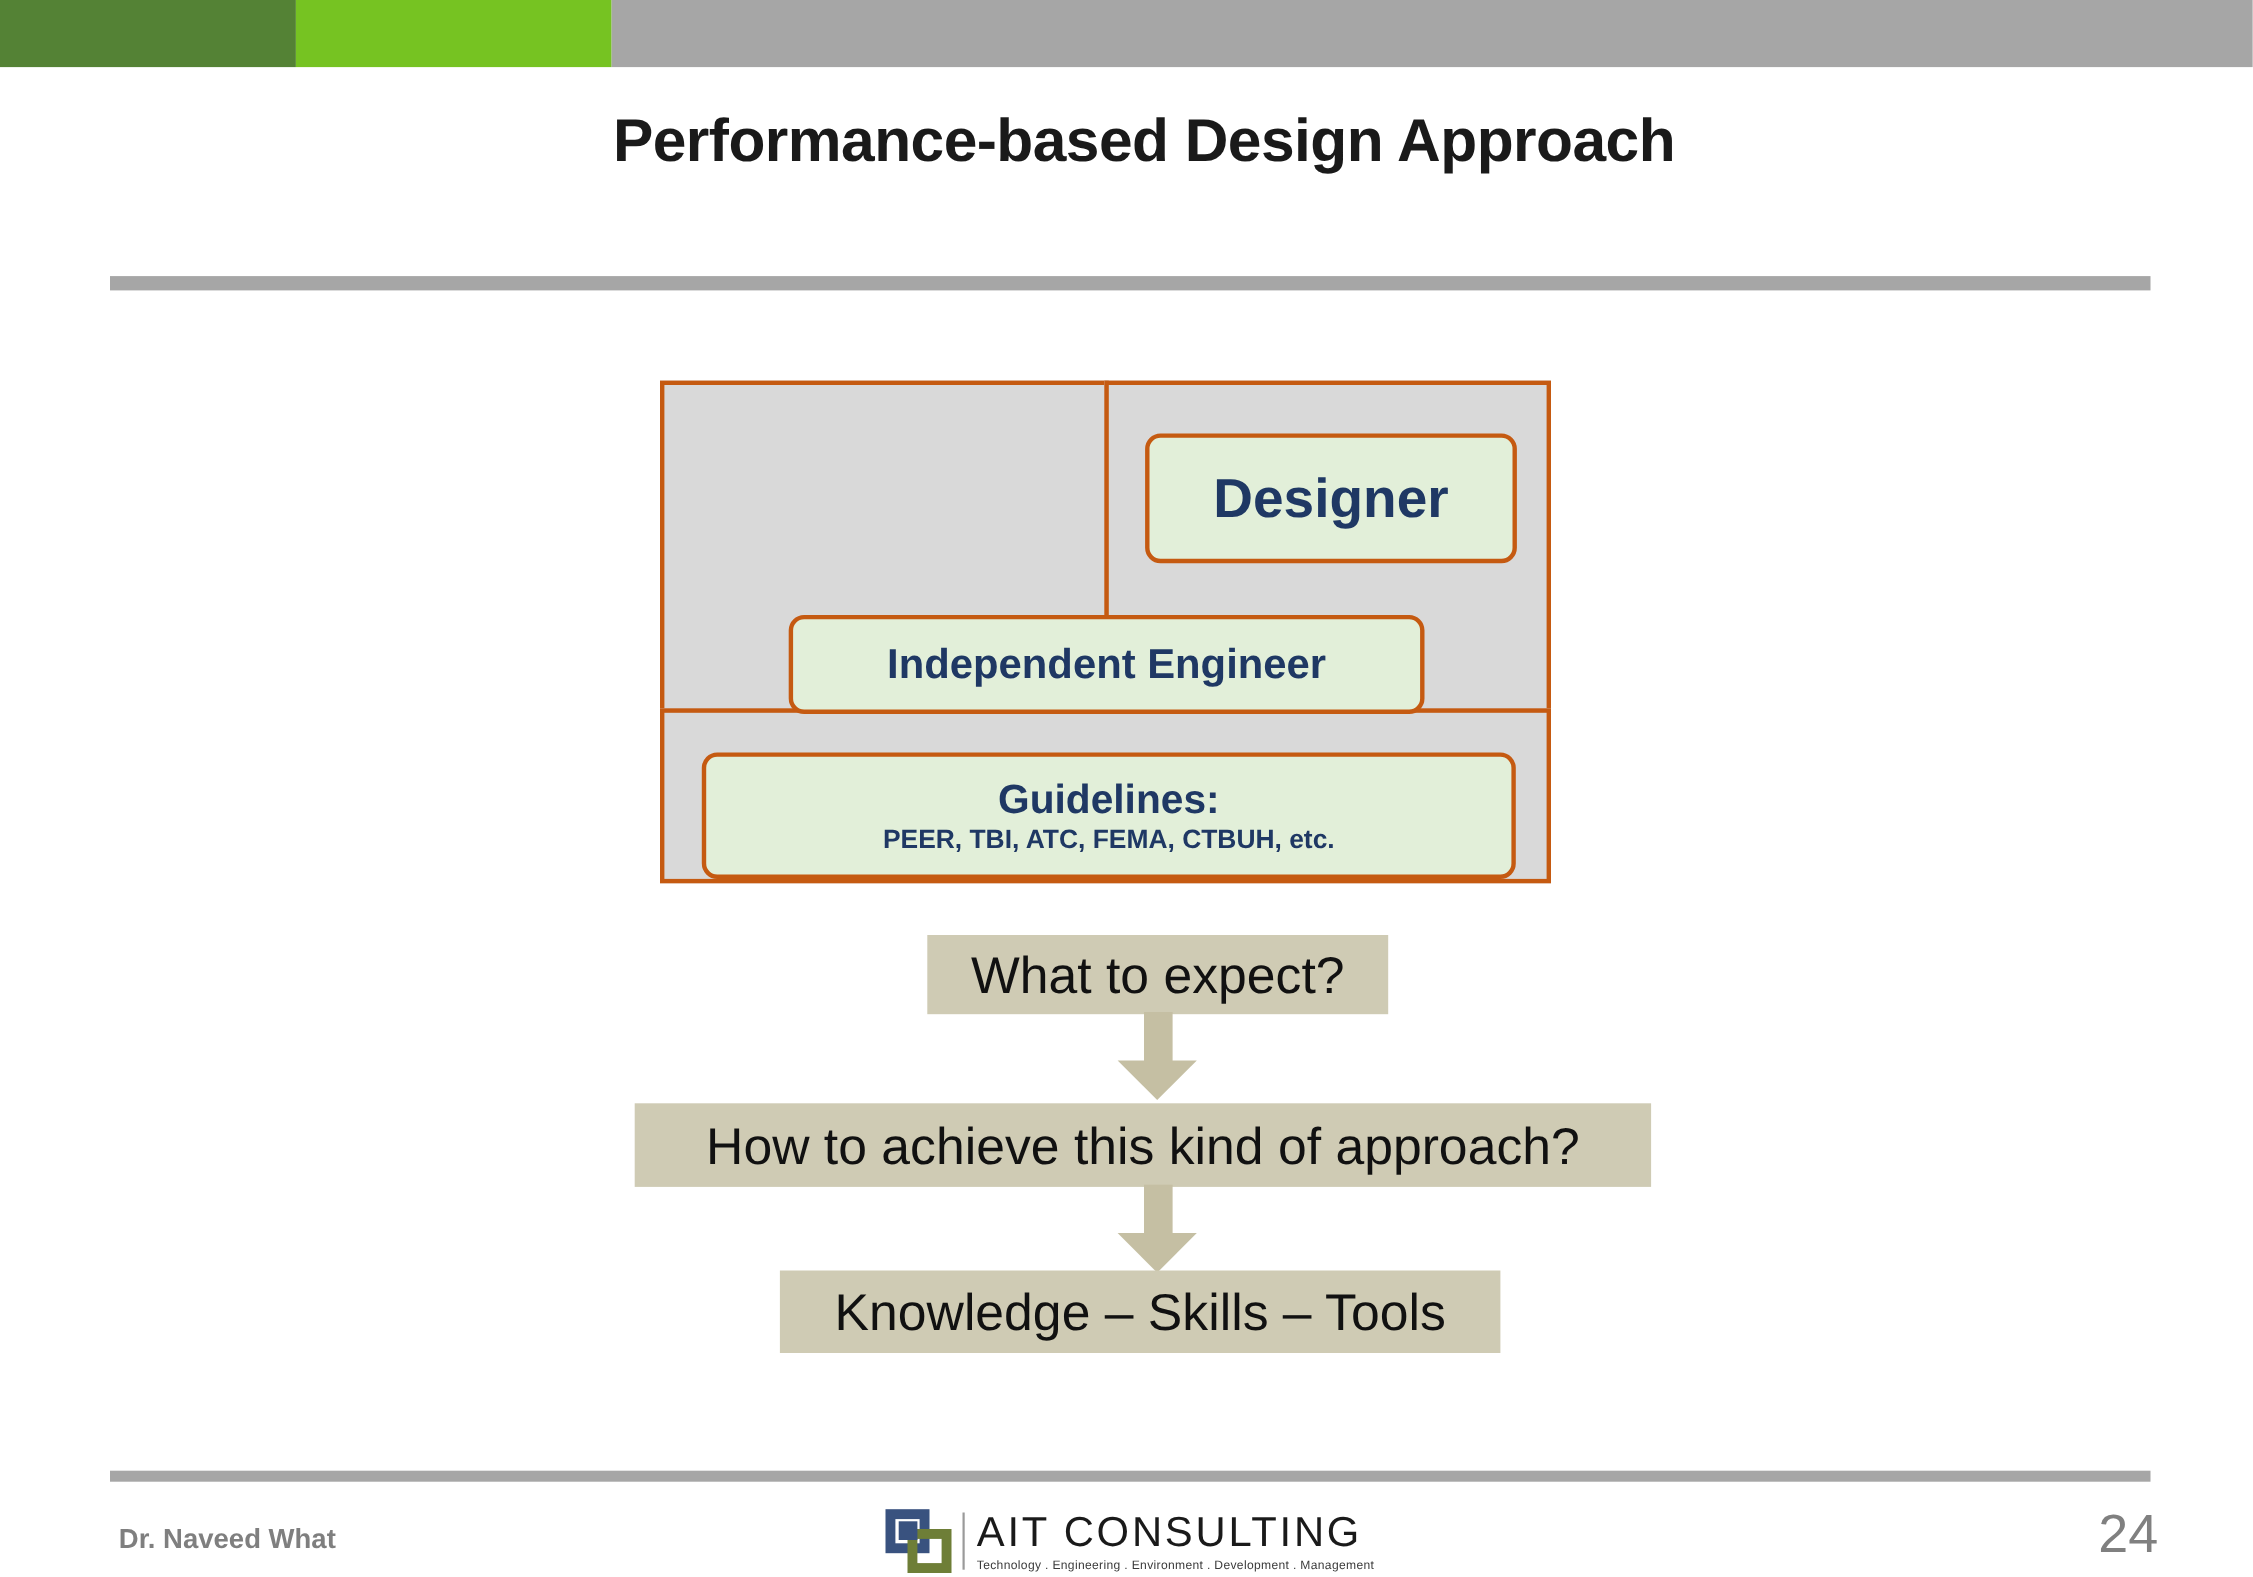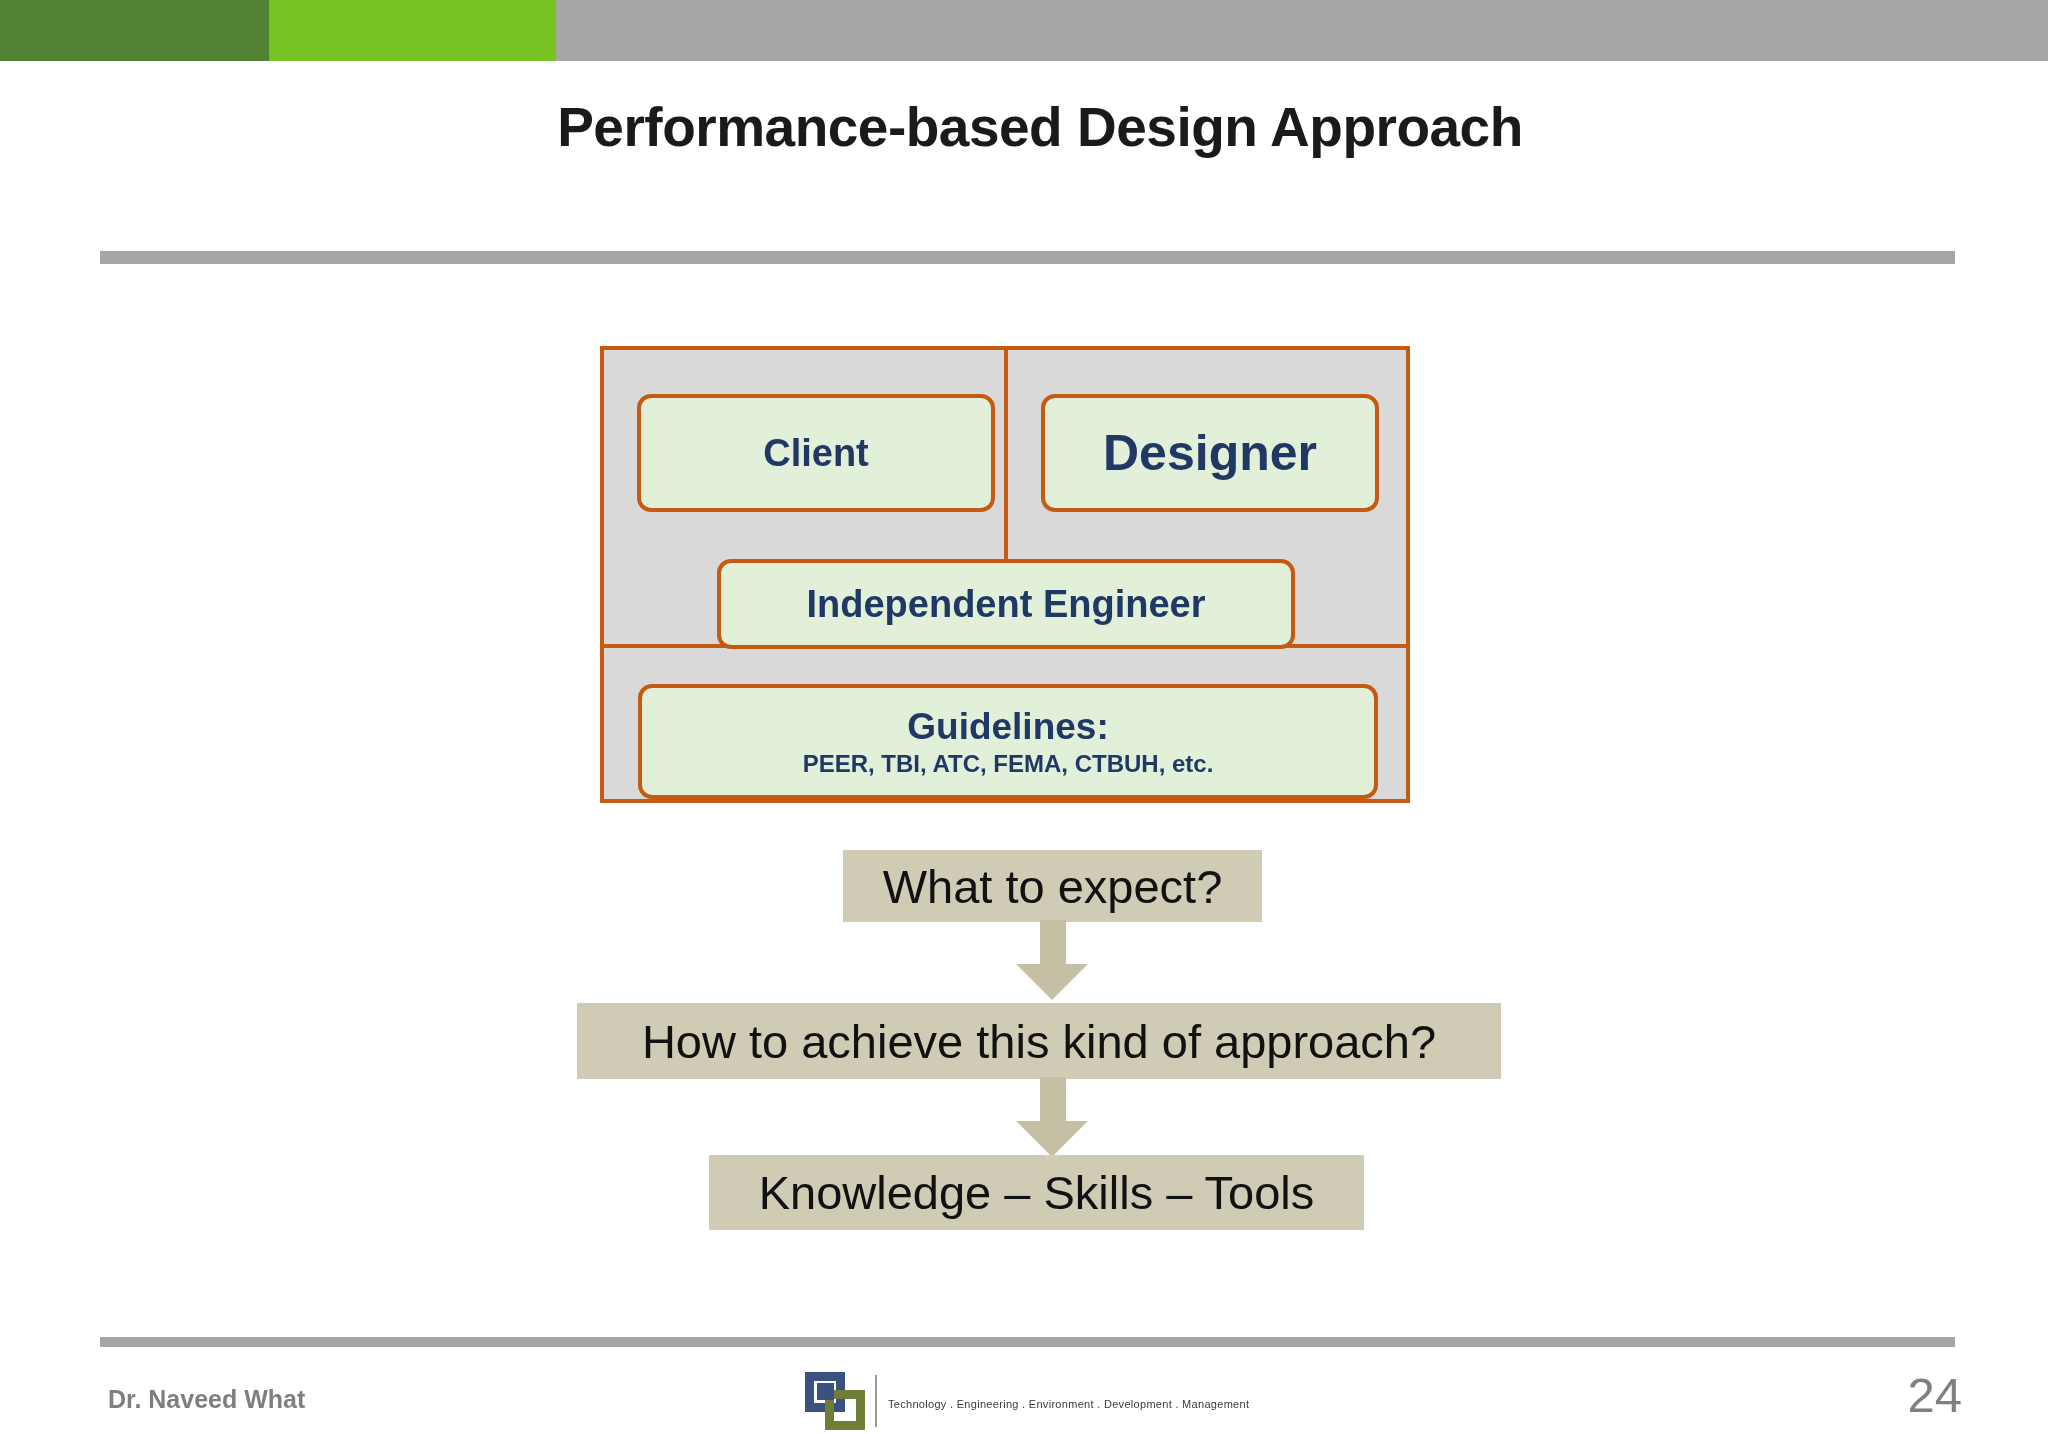--- a/index.html
+++ b/index.html
@@ -235,23 +235,20 @@
 
   <div class="title">Performance-based Design Approach</div>
   <div class="title-rule"></div>
 
   <div class="diagram">
 
     <div class="panel panel-left"></div>
     <div class="panel panel-right"></div>
     <div class="panel panel-bottom"></div>
 
-    <div class="chip chip-client">
-      <span>Client</span>
-    </div>
 
     <div class="chip chip-designer">
       <span>Designer</span>
     </div>
 
     <div class="chip chip-engineer">
       <span>Independent Engineer</span>
     </div>
 
     <div class="chip chip-guidelines">
@@ -288,19 +285,20 @@
   <div class="footer-author">Dr. Naveed What</div>
 
   <div class="logo">
     <div class="logo-mark">
       <div class="sq-blue"></div>
       <div class="sq-olive"></div>
       <div class="dot-blue"></div>
     </div>
     <div class="logo-divider"></div>
     <div class="logo-text">
+      <div class="logo-name">AIT CONSULTING</div>
       <div class="logo-tag">Technology . Engineering . Environment . Development . Management</div>
     </div>
   </div>
 
   <div class="footer-page">24</div>
 
 </div>
 
 </body></html>

